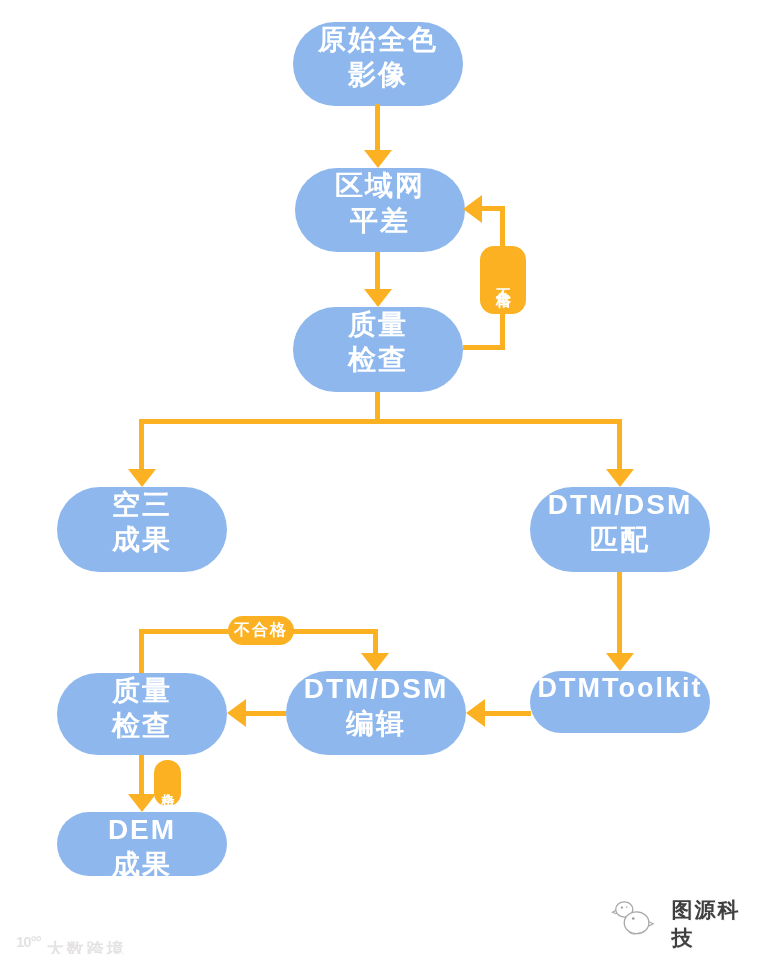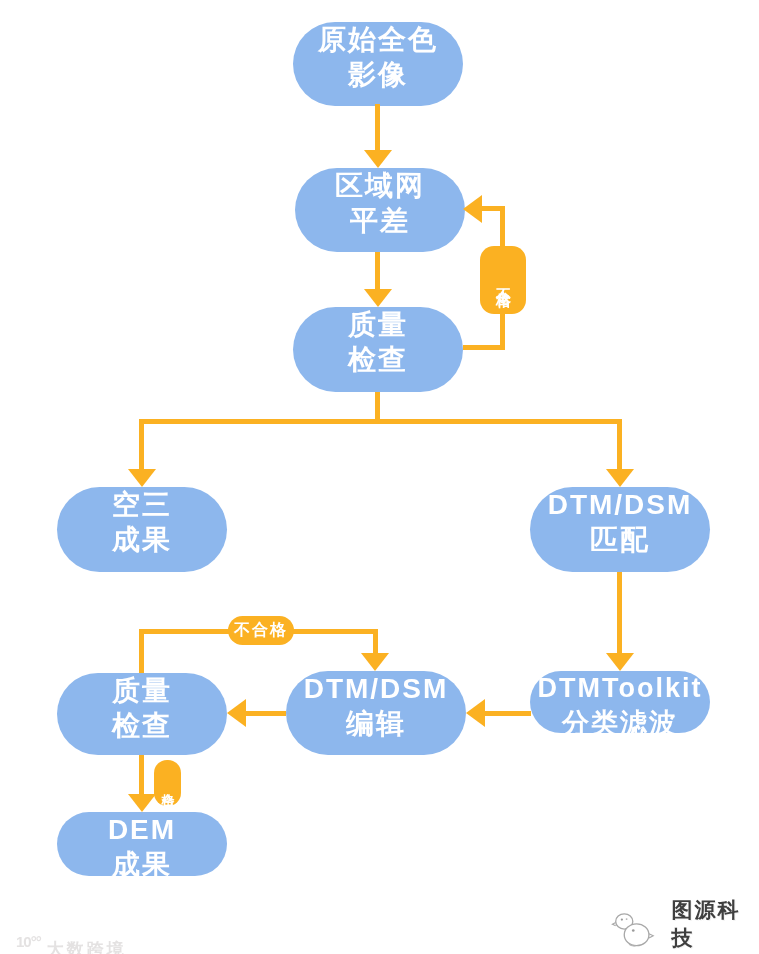--- a/index.html
+++ b/index.html
@@ -25,21 +25,21 @@
        display:flex;align-items:center;justify-content:center;font-family:Liberation Serif, serif;}
   .lbl-h{border-radius:15px;font-size:16px;letter-spacing:2px;}
   .lbl-v{border-radius:14px;font-size:15px;}
   .lbl-v span{writing-mode:vertical-rl;text-orientation:upright;letter-spacing:2px;}
   .lbl-v2{border-radius:13px;font-size:13px;}
   .lbl-v2 span{writing-mode:vertical-rl;text-orientation:upright;letter-spacing:1px;}
   .wm-left{position:absolute;left:8px;top:922px;display:flex;align-items:center;gap:6px;
            color:#E4E2E2;font-weight:bold;}
   .wm-left .wm-logo{font-size:15px;letter-spacing:-1px;margin-left:8px;}
   .wm-left .wm-text{font-size:17px;letter-spacing:3px;margin-top:16px;}
-  .wm-right{position:absolute;left:610px;top:896px;display:flex;align-items:flex-end;gap:16px;}
+  .wm-right{position:absolute;left:610px;top:896px;display:flex;align-items:flex-start;gap:16px;}
   .wm-right .wm-text{font-size:21px;font-weight:bold;color:#3F3F3F;letter-spacing:2px;
                      text-shadow:1px 1px 0 #f2f2f2;}
 </style>
 </head>
 <body>
 
 <div class="canvas">
 
   <div class="node" style="left:293px;top:22px;width:170px;height:84px">
     <span>原始全色</span>
@@ -61,21 +61,20 @@
     <span>成果</span>
   </div>
 
   <div class="node" style="left:530px;top:487px;width:180px;height:85px">
     <span>DTM/DSM</span>
     <span>匹配</span>
   </div>
 
   <div class="node" style="left:530px;top:671px;width:180px;height:62px;font-size:27px">
     <span>DTMToolkit</span>
-    <span>分类滤波</span>
   </div>
 
   <div class="node" style="left:286px;top:671px;width:180px;height:84px">
     <span>DTM/DSM</span>
     <span>编辑</span>
   </div>
 
   <div class="node" style="left:57px;top:673px;width:170px;height:82px">
     <span>质量</span>
     <span>检查</span>

